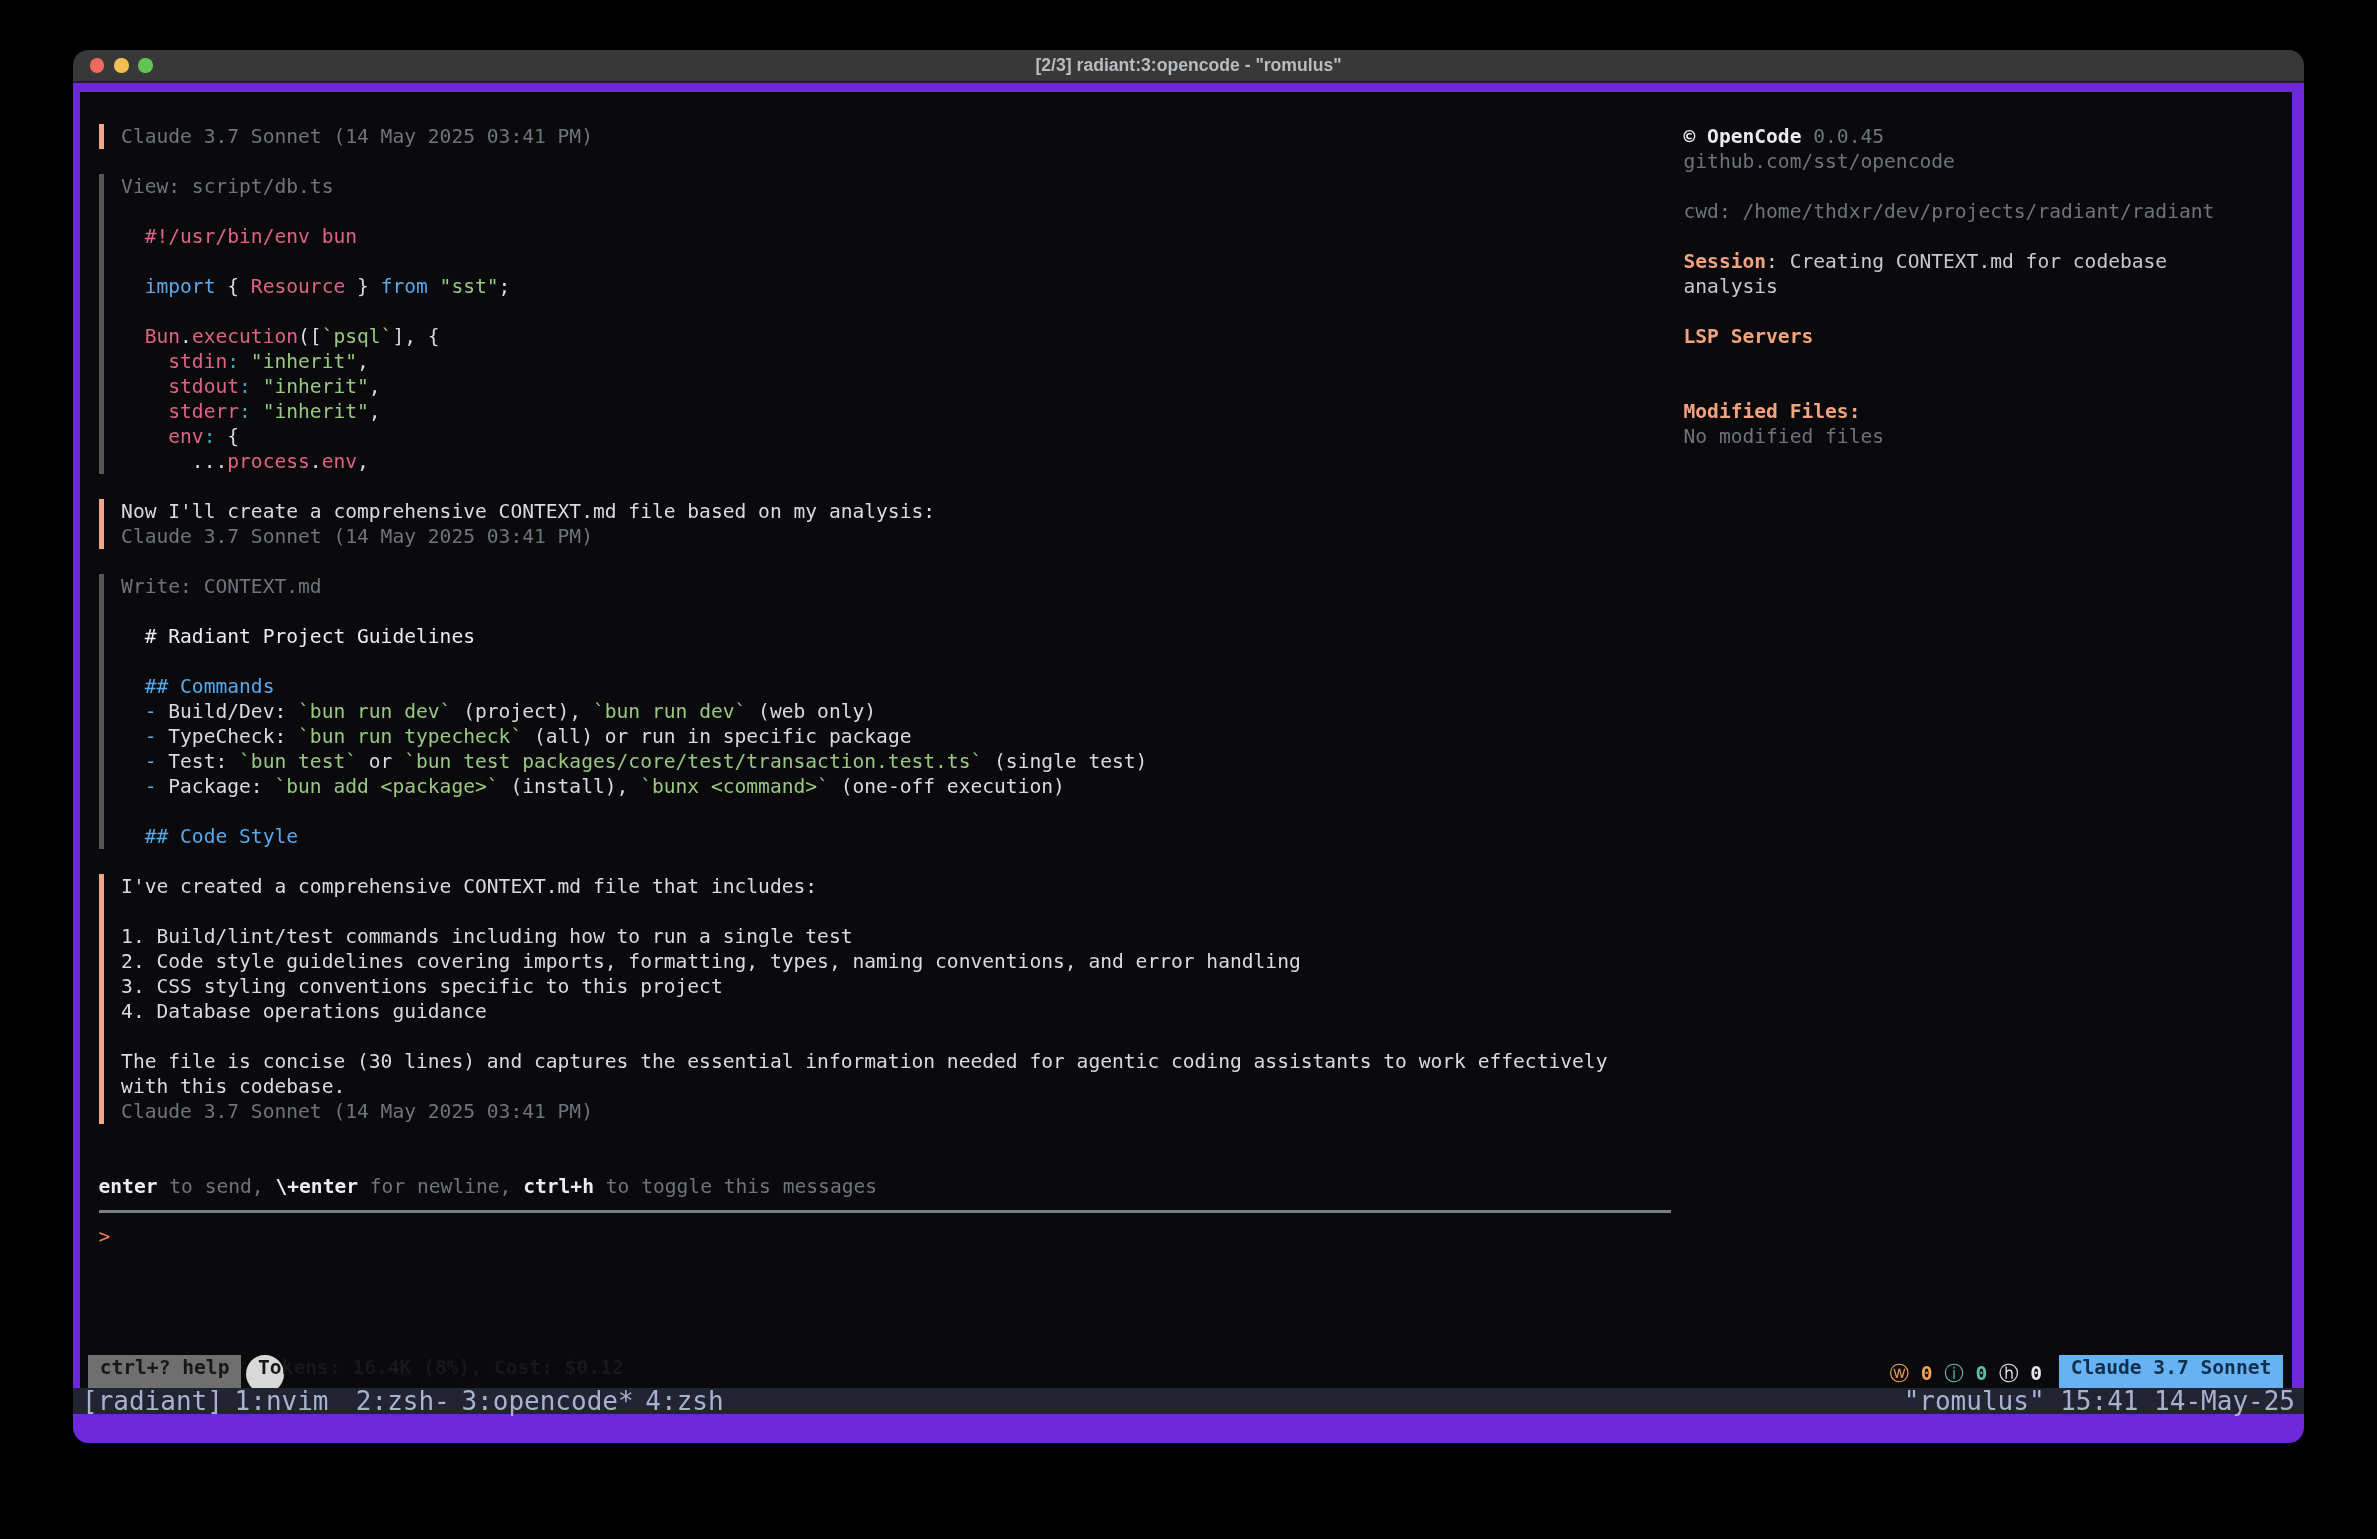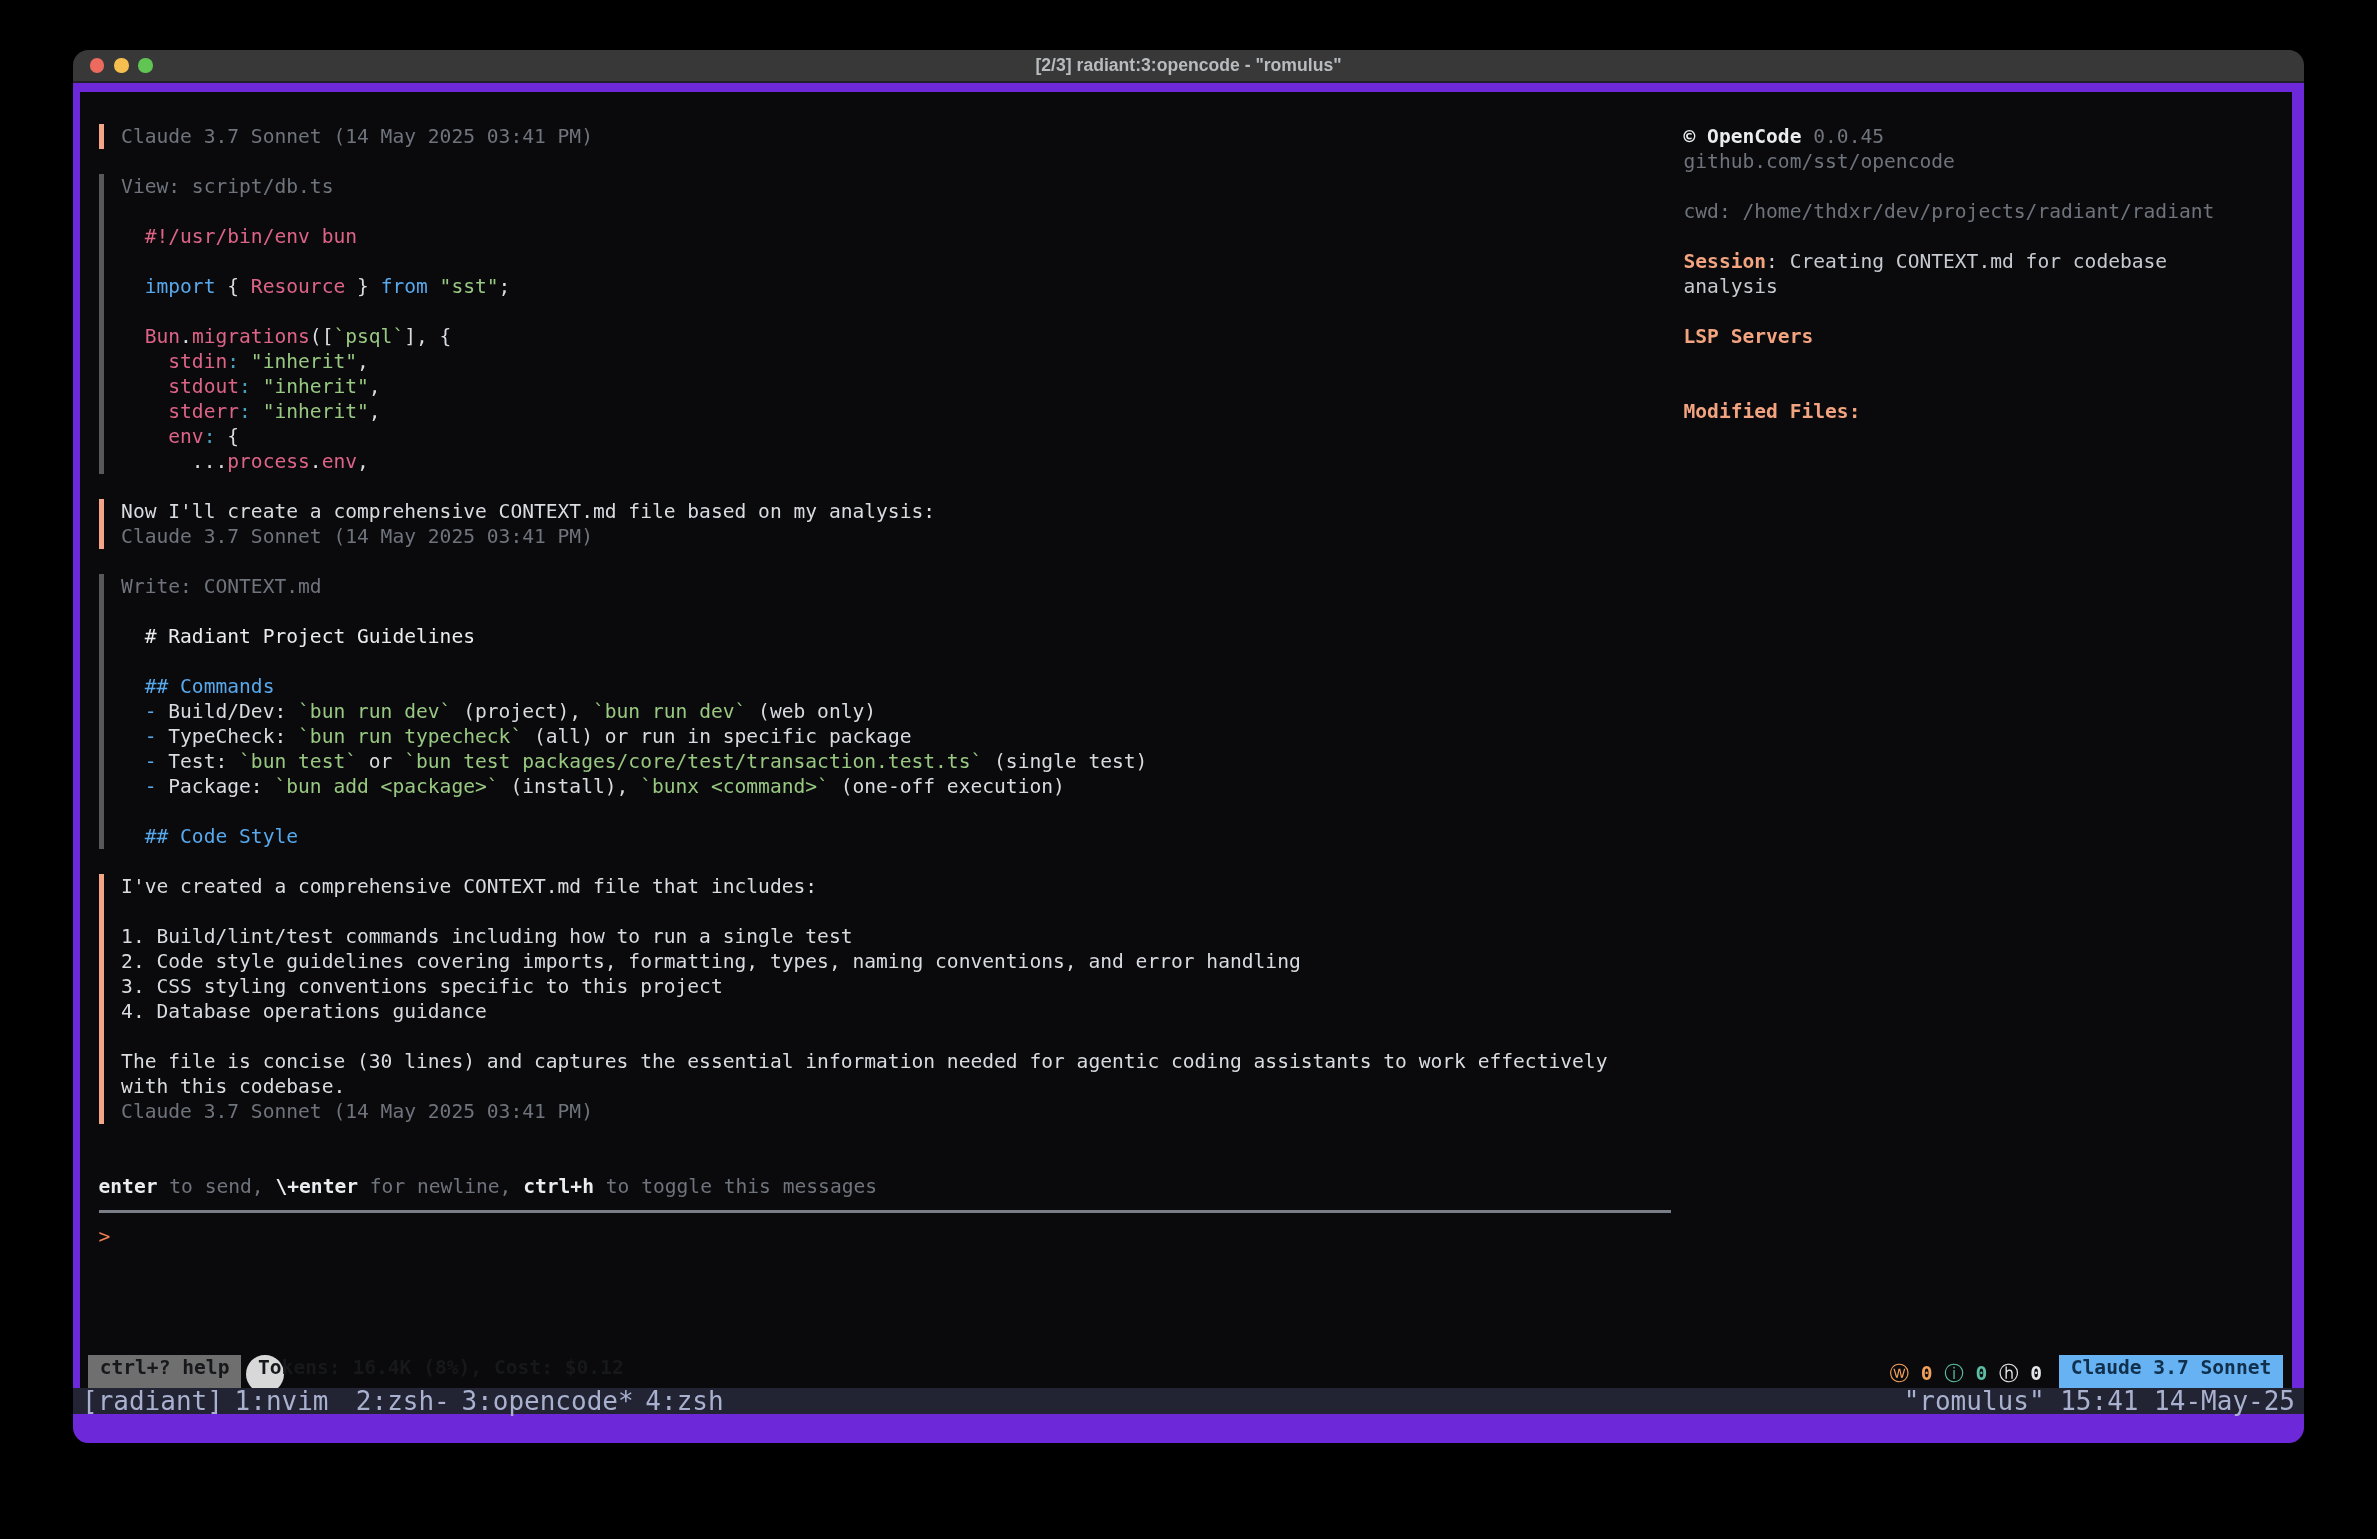--- a/index.html
+++ b/index.html
@@ -81,21 +81,21 @@
             <div class="line"><span class="c-dim">Claude 3.7 Sonnet (14 May 2025 03:41 PM)</span></div>
           </div>
           <div class="spacer"></div>
           <div class="block tool">
             <div class="line"><span class="c-dim">View: script/db.ts</span></div>
             <div class="line"></div>
             <div class="line"><span>  </span><span class="c-pink">#!/usr/bin/env bun</span></div>
             <div class="line"></div>
             <div class="line"><span>  </span><span class="c-blue">import</span><span> { </span><span class="c-pink">Resource</span><span> } </span><span class="c-blue">from</span><span> </span><span class="c-green">"sst"</span><span>;</span></div>
             <div class="line"></div>
-            <div class="line"><span>  </span><span class="c-pink">Bun</span><span>.</span><span class="c-pink">migrations</span><span>([</span><span class="c-green">`psql`</span><span>], {</span></div>
+            <div class="line"><span>  </span><span class="c-pink">Bun</span><span>.</span><span class="c-pink">execution</span><span>([</span><span class="c-green">`psql`</span><span>], {</span></div>
             <div class="line"><span>    </span><span class="c-pink">stdin</span><span class="c-teal">:</span><span> </span><span class="c-green">"inherit"</span><span>,</span></div>
             <div class="line"><span>    </span><span class="c-pink">stdout</span><span class="c-teal">:</span><span> </span><span class="c-green">"inherit"</span><span>,</span></div>
             <div class="line"><span>    </span><span class="c-pink">stderr</span><span class="c-teal">:</span><span> </span><span class="c-green">"inherit"</span><span>,</span></div>
             <div class="line"><span>    </span><span class="c-pink">env</span><span class="c-teal">:</span><span> {</span></div>
             <div class="line"><span>      ...</span><span class="c-pink">process</span><span>.</span><span class="c-pink">env</span><span>,</span></div>
           </div>
           <div class="spacer"></div>
           <div class="block message">
             <div class="line"><span>Now I'll create a comprehensive CONTEXT.md file based on my analysis:</span></div>
             <div class="line"><span class="c-dim">Claude 3.7 Sonnet (14 May 2025 03:41 PM)</span></div>
@@ -141,20 +141,21 @@
           <div class="line"></div>
           <div class="line"><span class="c-dim">cwd: /home/thdxr/dev/projects/radiant/radiant</span></div>
           <div class="line"></div>
           <div class="line"><span class="c-orange b">Session</span><span class="c-fg2">: </span><span class="c-fg2">Creating CONTEXT.md for codebase</span></div>
           <div class="line"><span class="c-fg2">analysis</span></div>
           <div class="line"></div>
           <div class="line"><span class="c-orange b">LSP Servers</span></div>
           <div class="line"></div>
           <div class="line"></div>
           <div class="line"><span class="c-orange b">Modified Files:</span></div>
+          <div class="line"><span class="c-dim">No modified files</span></div>
         </div>
 
       <div class="status">
         <div class="chip gray">ctrl+? help</div>
         <div class="chip light">Tokens: 16.4K (8%), Cost: $0.12</div>
         <div class="diag">
             <span class="icon d-warn">ⓦ</span>
             <span class="d-warn">0</span>
             <span class="icon d-info">ⓘ</span>
             <span class="d-info">0</span>

